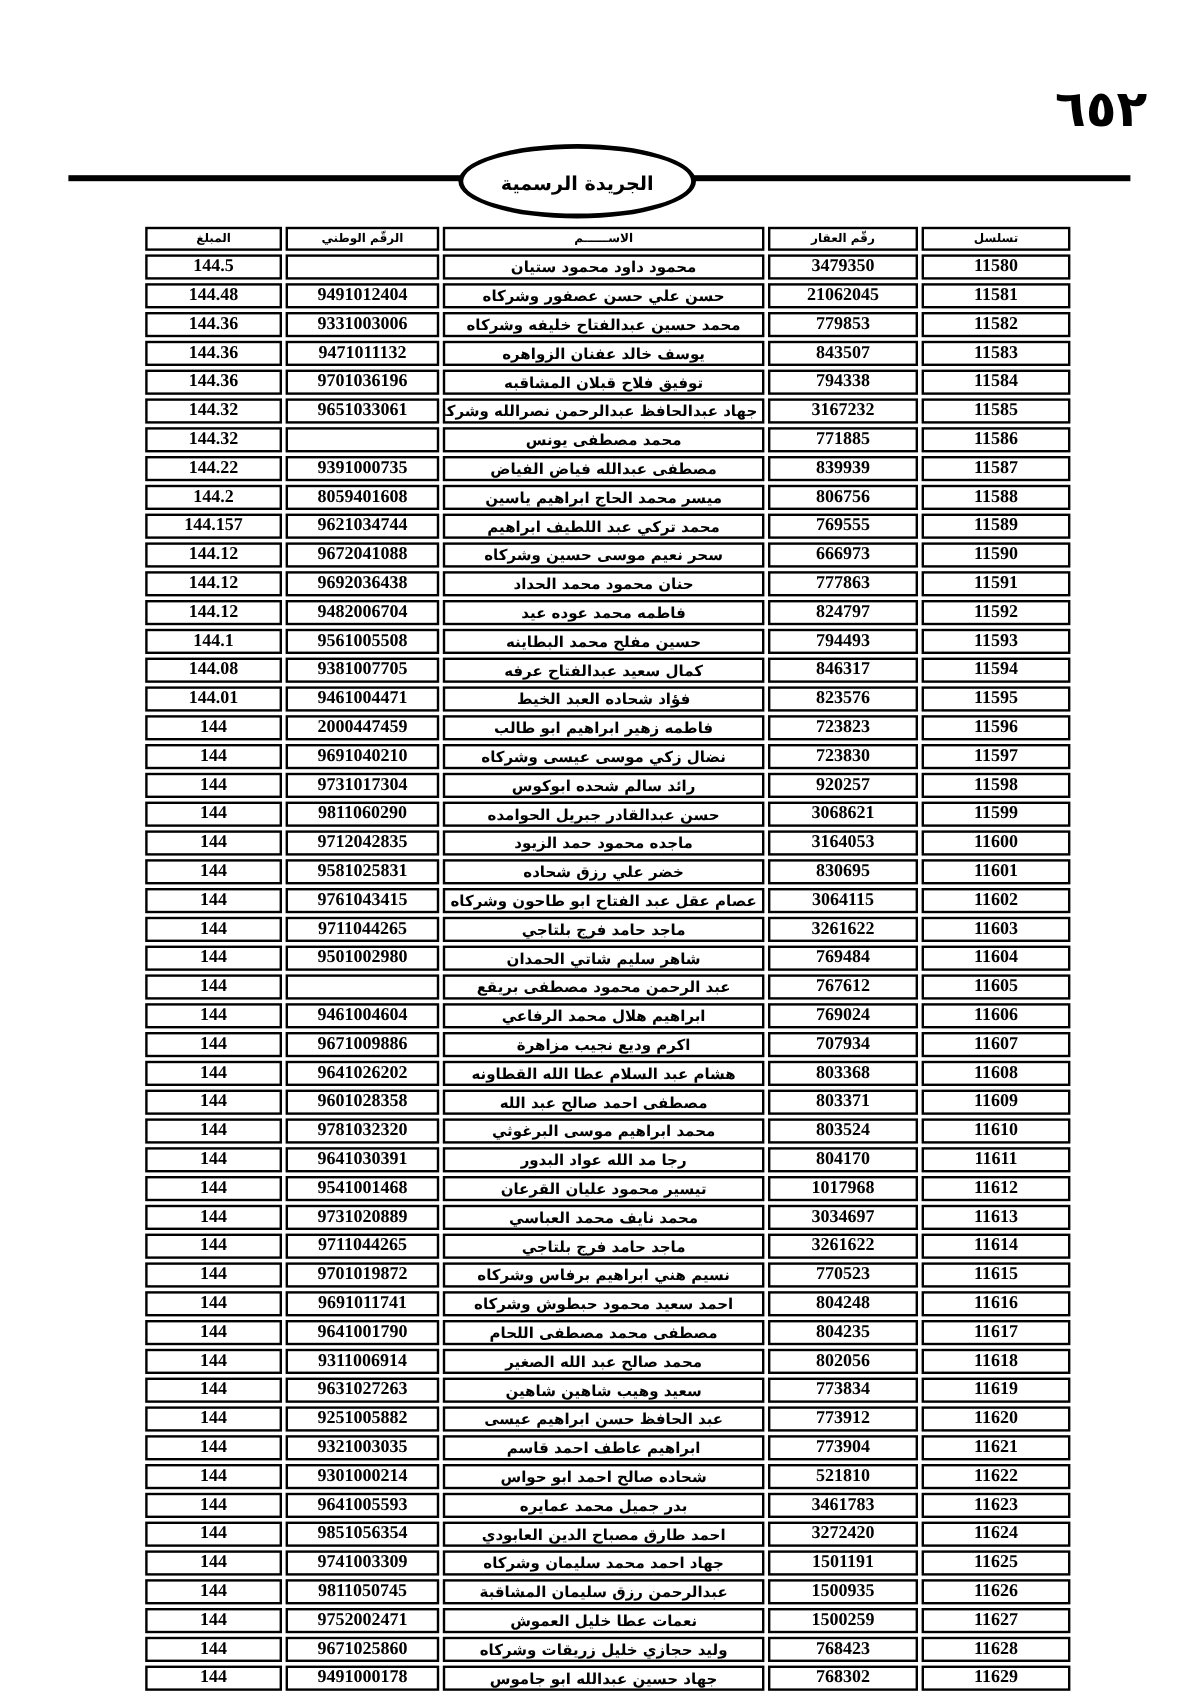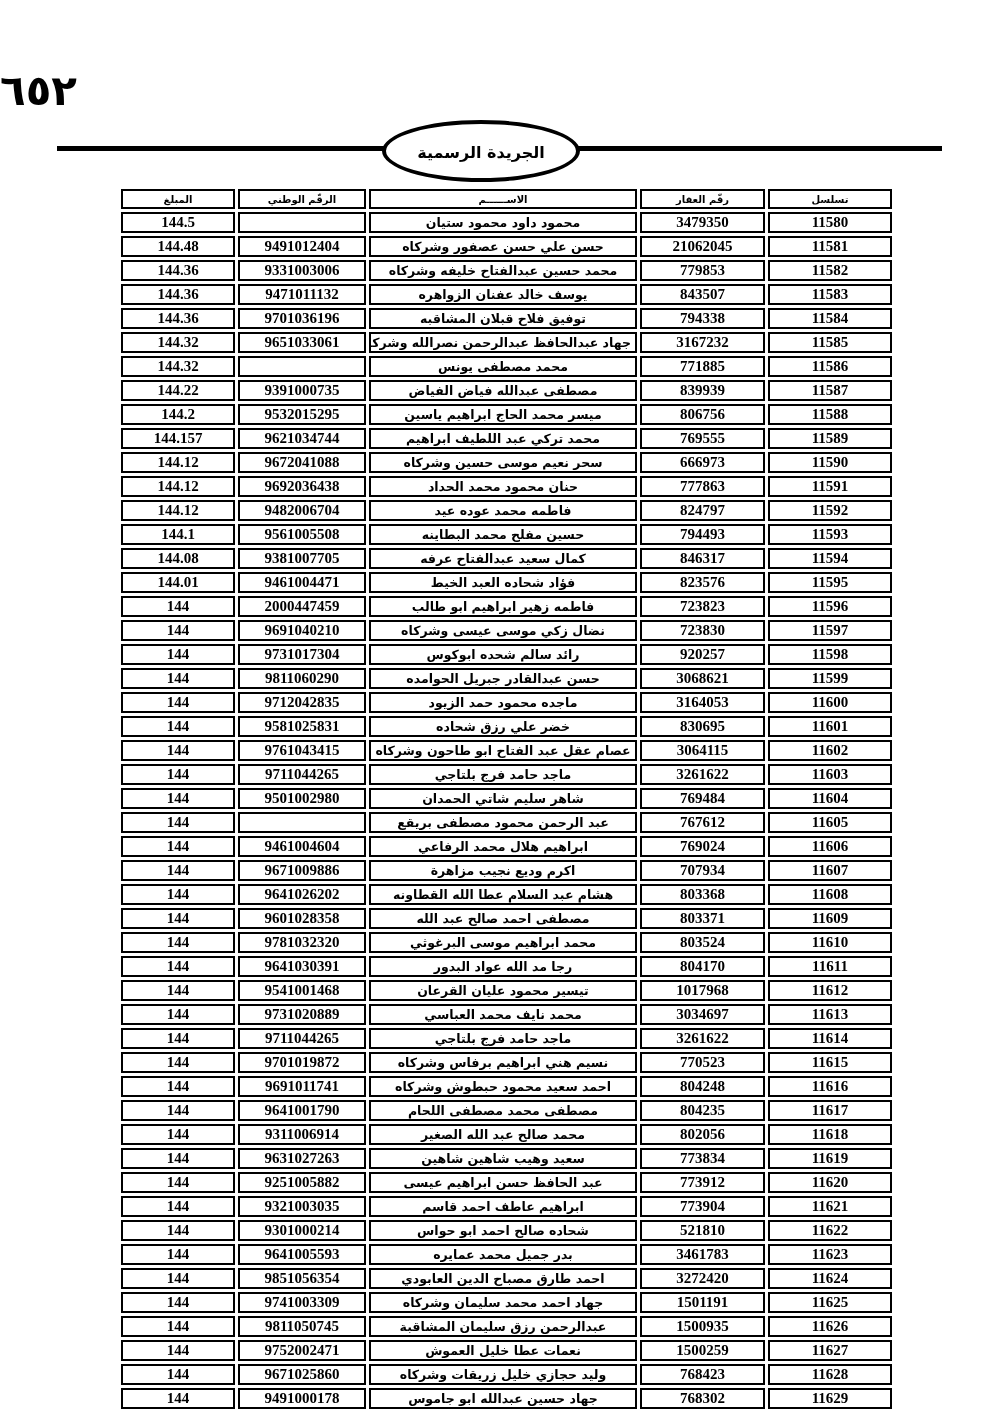--- a/index.html
+++ b/index.html
@@ -14,21 +14,21 @@
     background: #ffffff;
     overflow: hidden;
     font-family: "DejaVu Sans", sans-serif;
     color: #000;
   }
   .page-number {
     position: absolute;
     top: 66px;
     left: 0;
     width: 956px;
-    text-align: left;
+    text-align: right;
     font-size: 42px;
     font-weight: bold;
     letter-spacing: 2px;
     font-family: "DejaVu Sans", sans-serif;
   }
   .header-rule {
     position: absolute;
     top: 120px;
     left: 0;
     width: 1000px;
@@ -181,21 +181,21 @@
           <td class="col-serial">11587</td>
           <td class="col-property_number">839939</td>
           <td class="col-name">مصطفى عبدالله فياض الفياض</td>
           <td class="col-national_number">9391000735</td>
           <td class="col-amount">144.22</td>
         </tr>
         <tr>
           <td class="col-serial">11588</td>
           <td class="col-property_number">806756</td>
           <td class="col-name">ميسر محمد الحاج ابراهيم ياسين</td>
-          <td class="col-national_number">9532015295</td>
+          <td class="col-national_number">8059401608</td>
           <td class="col-amount">144.2</td>
         </tr>
         <tr>
           <td class="col-serial">11589</td>
           <td class="col-property_number">769555</td>
           <td class="col-name">محمد تركي عبد اللطيف ابراهيم</td>
           <td class="col-national_number">9621034744</td>
           <td class="col-amount">144.157</td>
         </tr>
         <tr>

